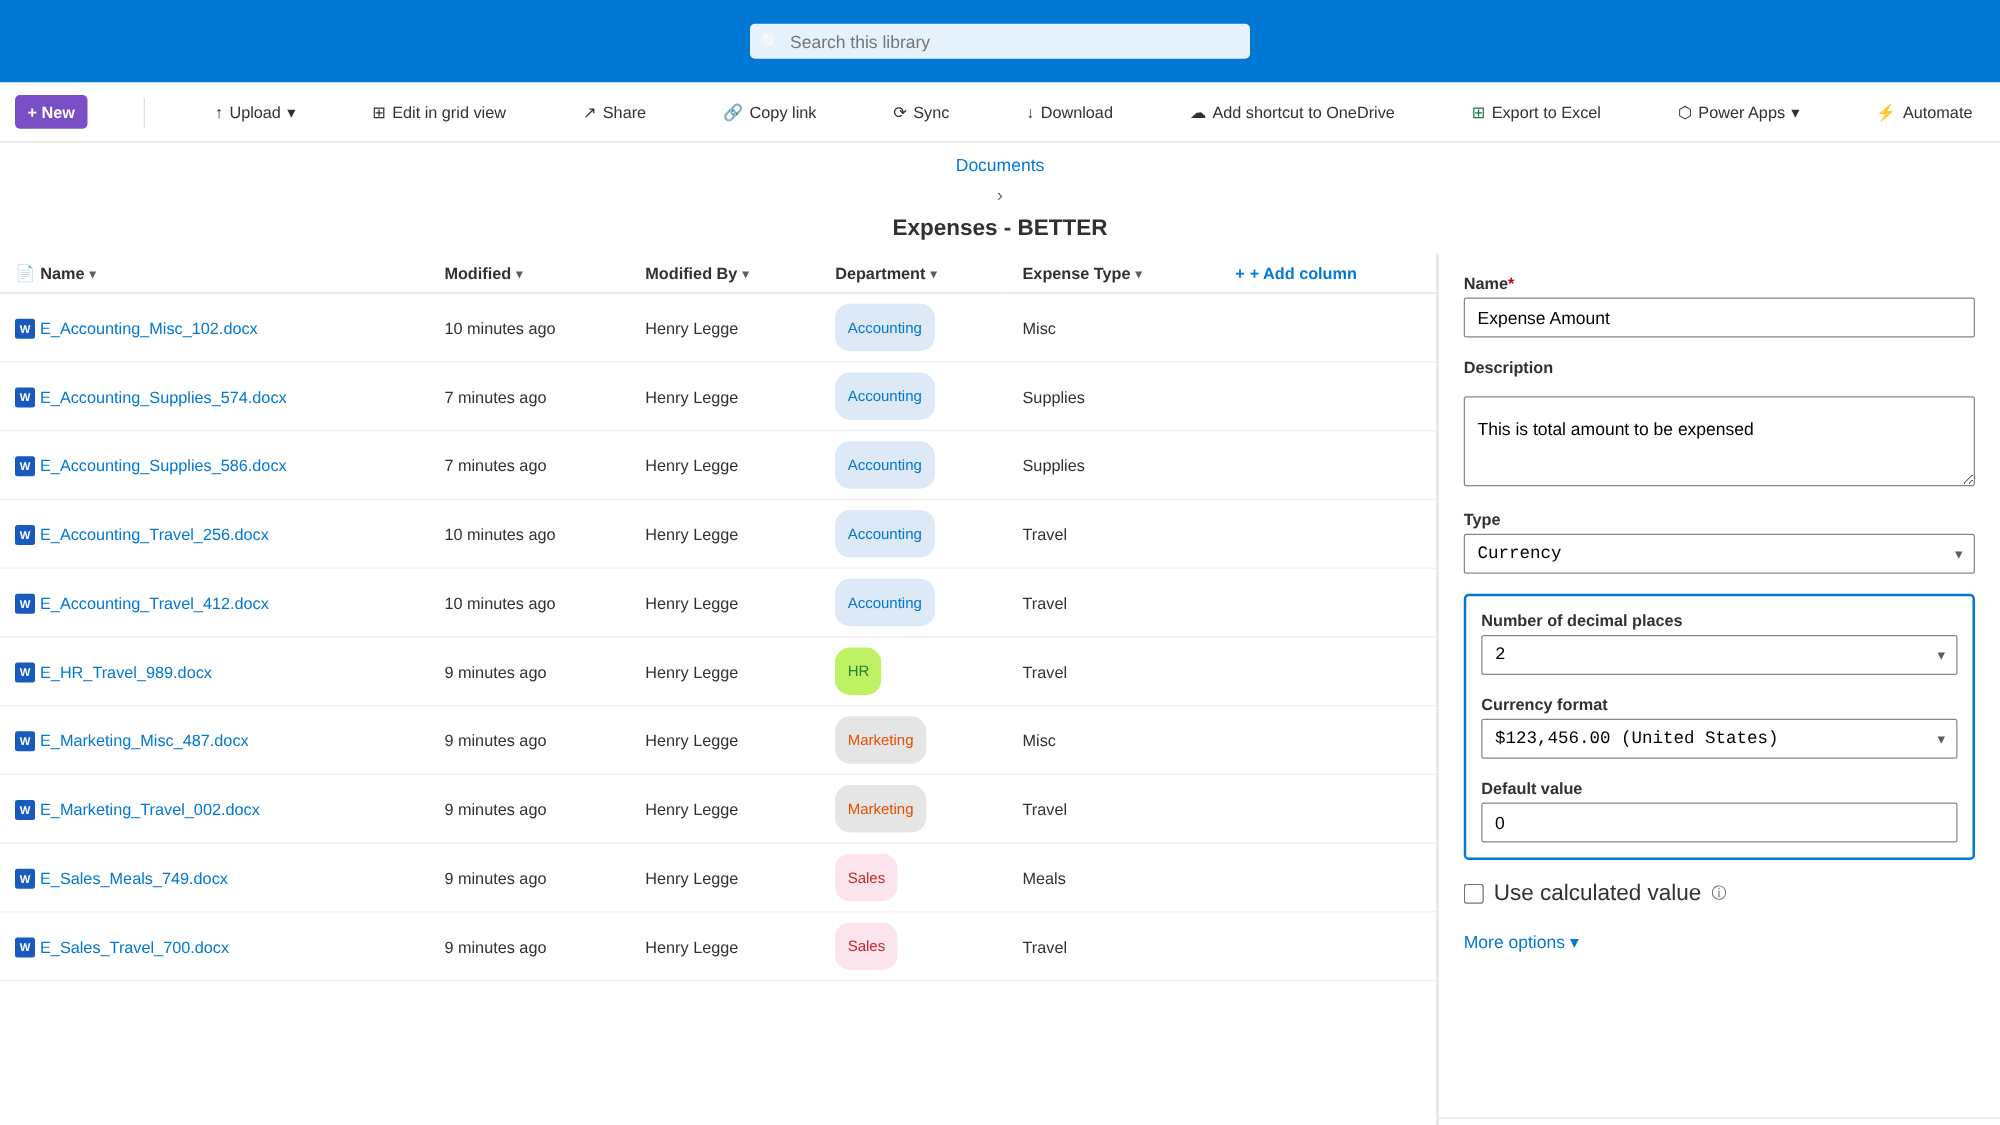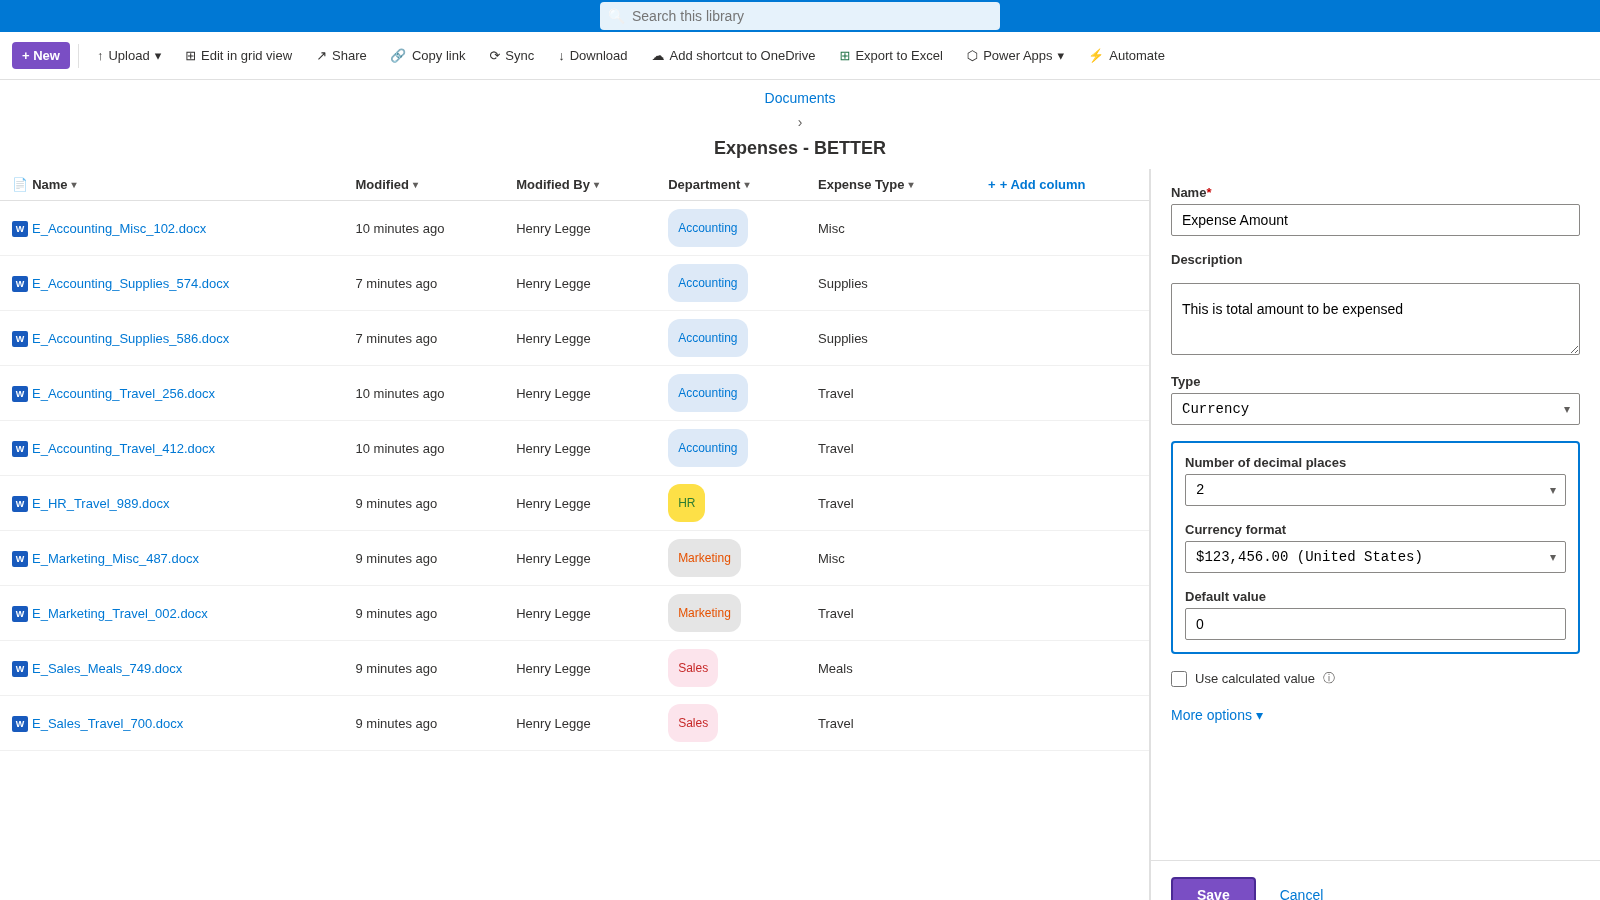--- a/index.html
+++ b/index.html
@@ -1,21 +1,21 @@
 <!DOCTYPE html>
 <html><head>
   <meta charset="utf-8">
   <style>
     * { box-sizing: border-box; margin: 0; padding: 0; }
     body { font-family: 'Segoe UI', Arial, sans-serif; font-size: 14px; background: #fff; overflow: hidden; width: 1600px; height: 900px; }
 
     
     .top-bar {
       background: #0078d4;
-      height: 32px;
+      height: 66px;
       display: flex;
       align-items: center;
       padding: 0 16px;
     }
     .search-bar {
       background: rgba(255,255,255,0.9);
       border: none;
       border-radius: 4px;
       padding: 6px 12px 6px 32px;
       width: 400px;
@@ -39,20 +39,21 @@
 
     
     .command-bar {
       height: 48px;
       display: flex;
       align-items: center;
       padding: 0 12px;
       border-bottom: 1px solid #e0e0e0;
       gap: 4px;
       background: #fff;
+      justify-content: space-between;
     }
     .cmd-btn {
       display: flex;
       align-items: center;
       gap: 5px;
       padding: 6px 10px;
       border: none;
       background: none;
       cursor: pointer;
       border-radius: 3px;
@@ -119,21 +120,21 @@
     .file-name { color: #0078d4; cursor: pointer; }
 
     .badge {
       display: inline-block;
       padding: 12px 10px;
       border-radius: 12px;
       font-size: 12px;
       font-weight: 500;
     }
     .badge-accounting { background: #dde9f7; color: #0078d4; }
-    .badge-hr { background: #fde047; color: #2e7d32; }
+    .badge-hr { background: #bef264; color: #2e7d32; }
     .badge-marketing { background: #e5e5e5; color: #e65100; }
     .badge-sales { background: #fce4ec; color: #c62828; }
 
     .th-with-sort { display: flex; align-items: center; gap: 4px; }
     .sort-icon { font-size: 10px; color: #605e5c; }
 
     .add-col-btn {
       display: flex;
       align-items: center;
       gap: 4px;
@@ -249,21 +250,21 @@
     }
     .highlighted-section .form-group:last-child { margin-bottom: 0; }
 
     .checkbox-row {
       display: flex;
       align-items: center;
       gap: 8px;
       margin-bottom: 16px;
     }
     .checkbox-row input[type="checkbox"] { width: 16px; height: 16px; cursor: pointer; }
-    .checkbox-label { font-size: 13px; color: #323130; }
+    .checkbox-label { font-size: 18px; color: #323130; }
     .info-icon { font-size: 12px; color: #605e5c; cursor: pointer; }
 
     .more-options-btn {
       display: flex;
       align-items: center;
       gap: 4px;
       background: none;
       border: none;
       color: #0078d4;
       font-size: 14px;

